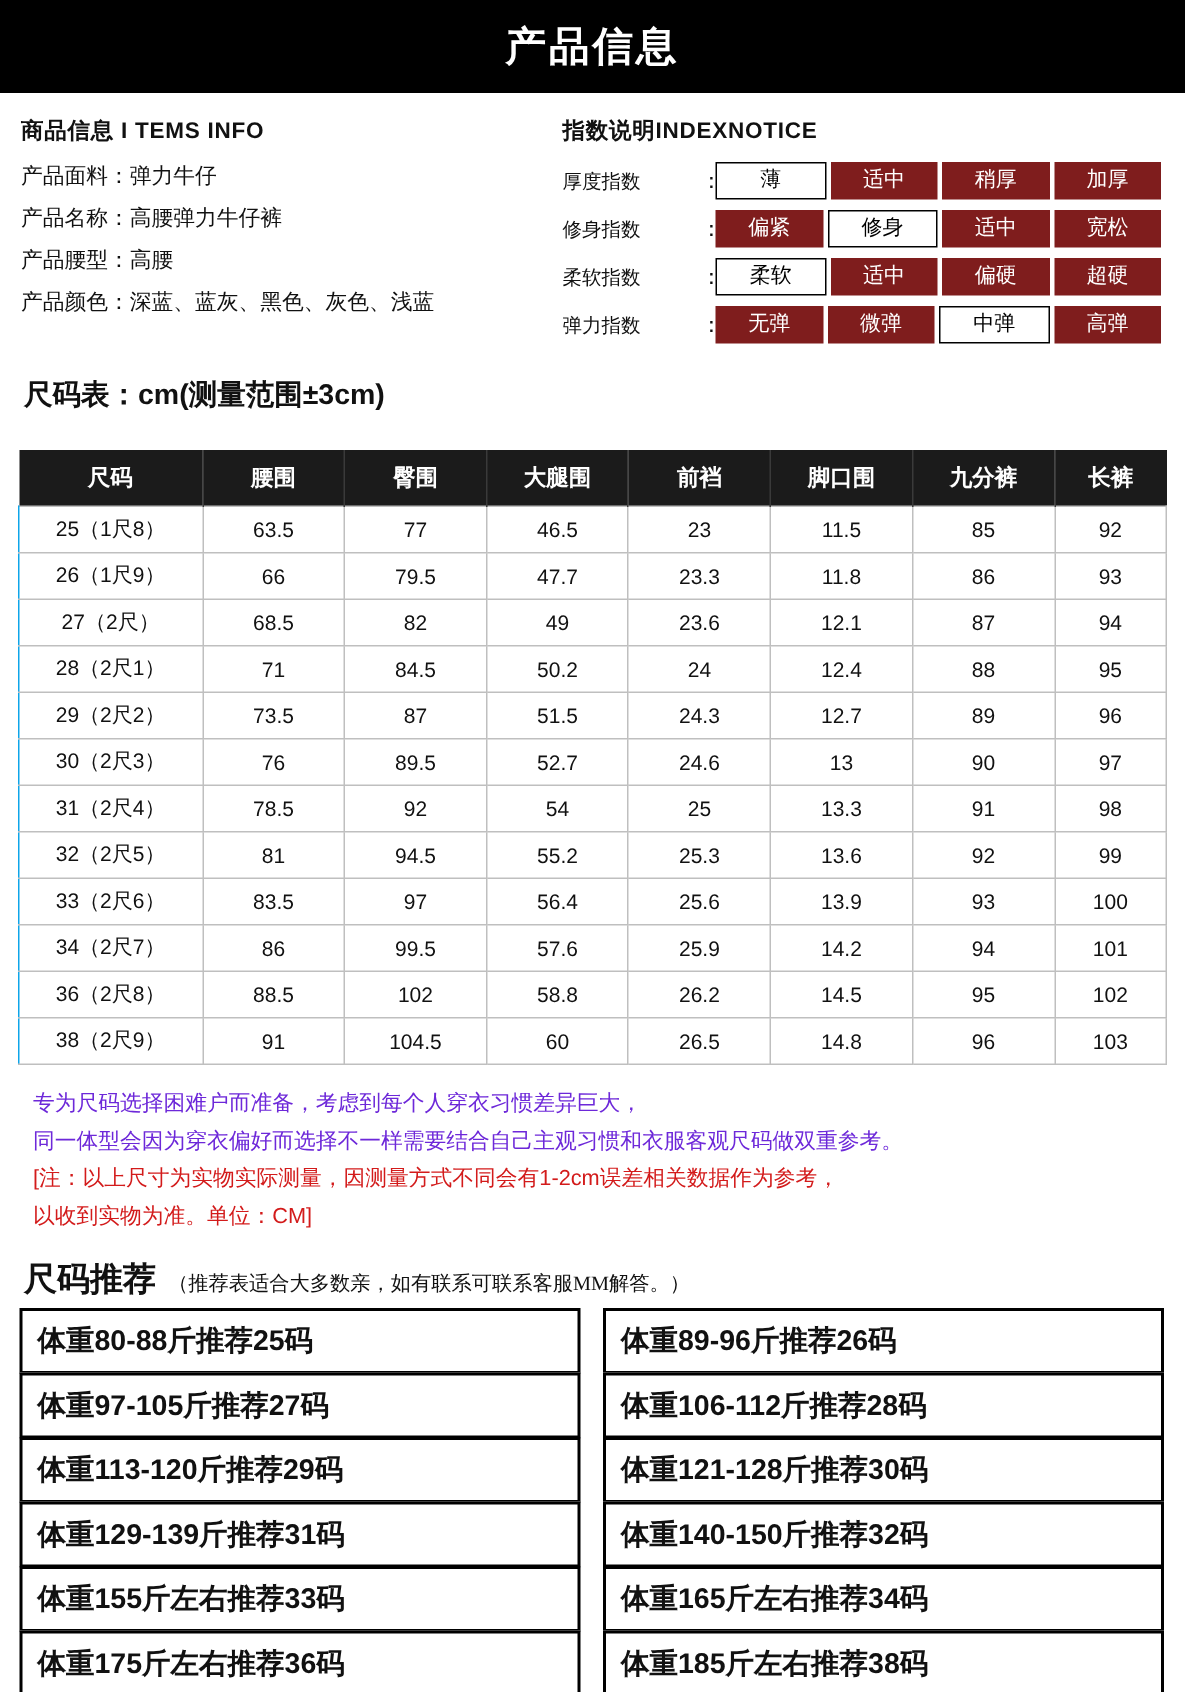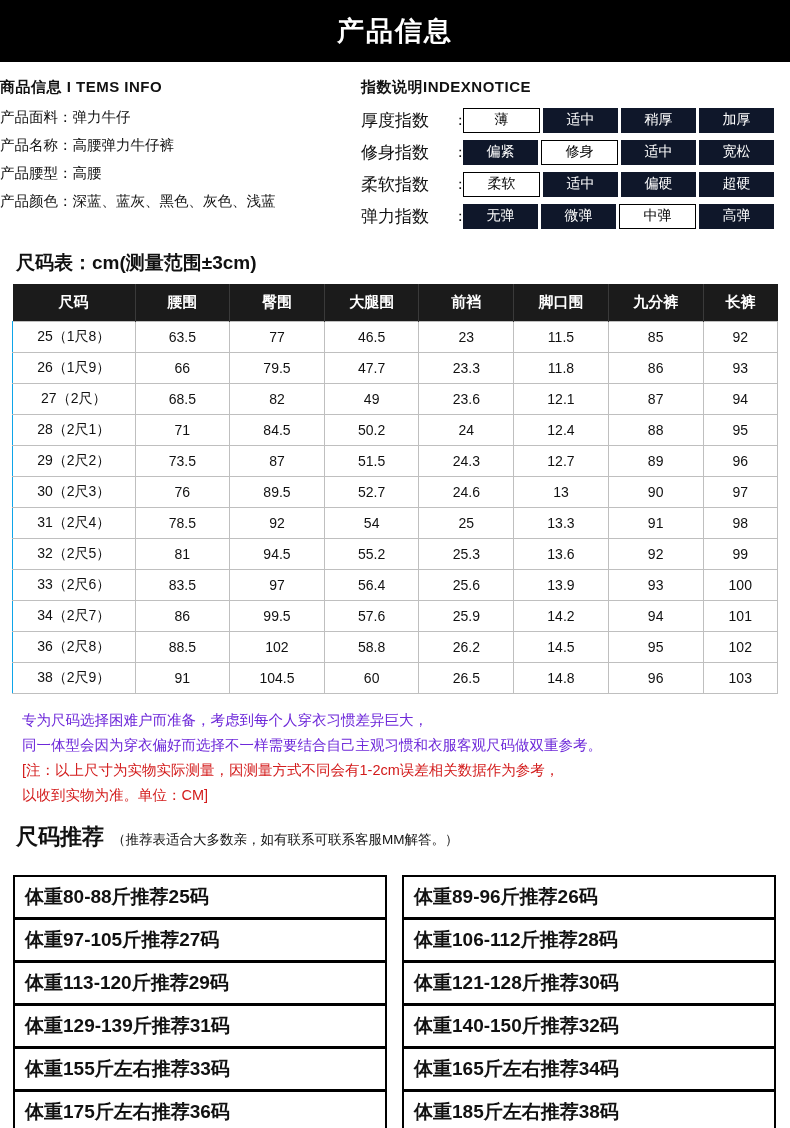--- a/index.html
+++ b/index.html
@@ -32,21 +32,21 @@
   .banner-title {
     color: #fff;
     font-size: 27px;
     font-weight: bold;
     letter-spacing: 2px;
   }
 
   
   .info-area {
     display: flex;
-    padding: 16px 16px 0 0;
+    padding: 16px 16px 0 14px;
   }
   .info-left {
     width: 355px;
   }
   .info-right {
     flex: 1;
     padding-left: 6px;
   }
   .sec-title {
     font-size: 15px;
@@ -62,55 +62,55 @@
   .kv-label { }
   .kv-value { }
 
   
   .idx-row {
     display: flex;
     align-items: center;
     margin-bottom: 7px;
   }
   .idx-label {
-    font-size: 17px;
+    font-size: 13px;
     width: 92px;
     white-space: nowrap;
   }
   .idx-colon {
     width: 10px;
     font-size: 14.5px;
   }
   .idx-cells {
     display: flex;
     flex: 1;
   }
   .idx-cell {
     flex: 1;
-    background: #0f172a;
+    background: #7f1d1d;
     color: #fff;
     font-size: 14px;
     text-align: center;
     padding: 3px 0 4px 0;
     margin-right: 3px;
     white-space: nowrap;
   }
   .idx-cell:last-child { margin-right: 0; }
   .idx-cell.active {
     background: #ffffff;
     color: #000;
     border: 1px solid #000;
     padding: 2px 0 3px 0;
   }
 
   
   .size-head {
     font-size: 19px;
     font-weight: bold;
-    padding: 14px 16px 8px 16px;
+    padding: 14px 16px 24px 16px;
   }
   table.size {
     border-collapse: collapse;
     width: 766px;
     margin: 0 12px;
     table-layout: fixed;
   }
   table.size th {
     background: #1b1b1b;
     color: #fff;
@@ -138,21 +138,22 @@
     font-size: 14.5px;
     line-height: 25px;
   }
   .notes .black { color: #6d28d9; }
   .notes .red { color: #d31b1b; }
 
   
   .rec-head {
     display: flex;
     align-items: baseline;
-    padding: 14px 16px 24px 16px;
+    padding: 14px 16px 5px 16px;
+    font-family: Liberation Serif, serif;
   }
   .rec-title {
     font-size: 22px;
     font-weight: bold;
   }
   .rec-sub {
     font-size: 13.5px;
     margin-left: 8px;
   }
   .rec-grid {

